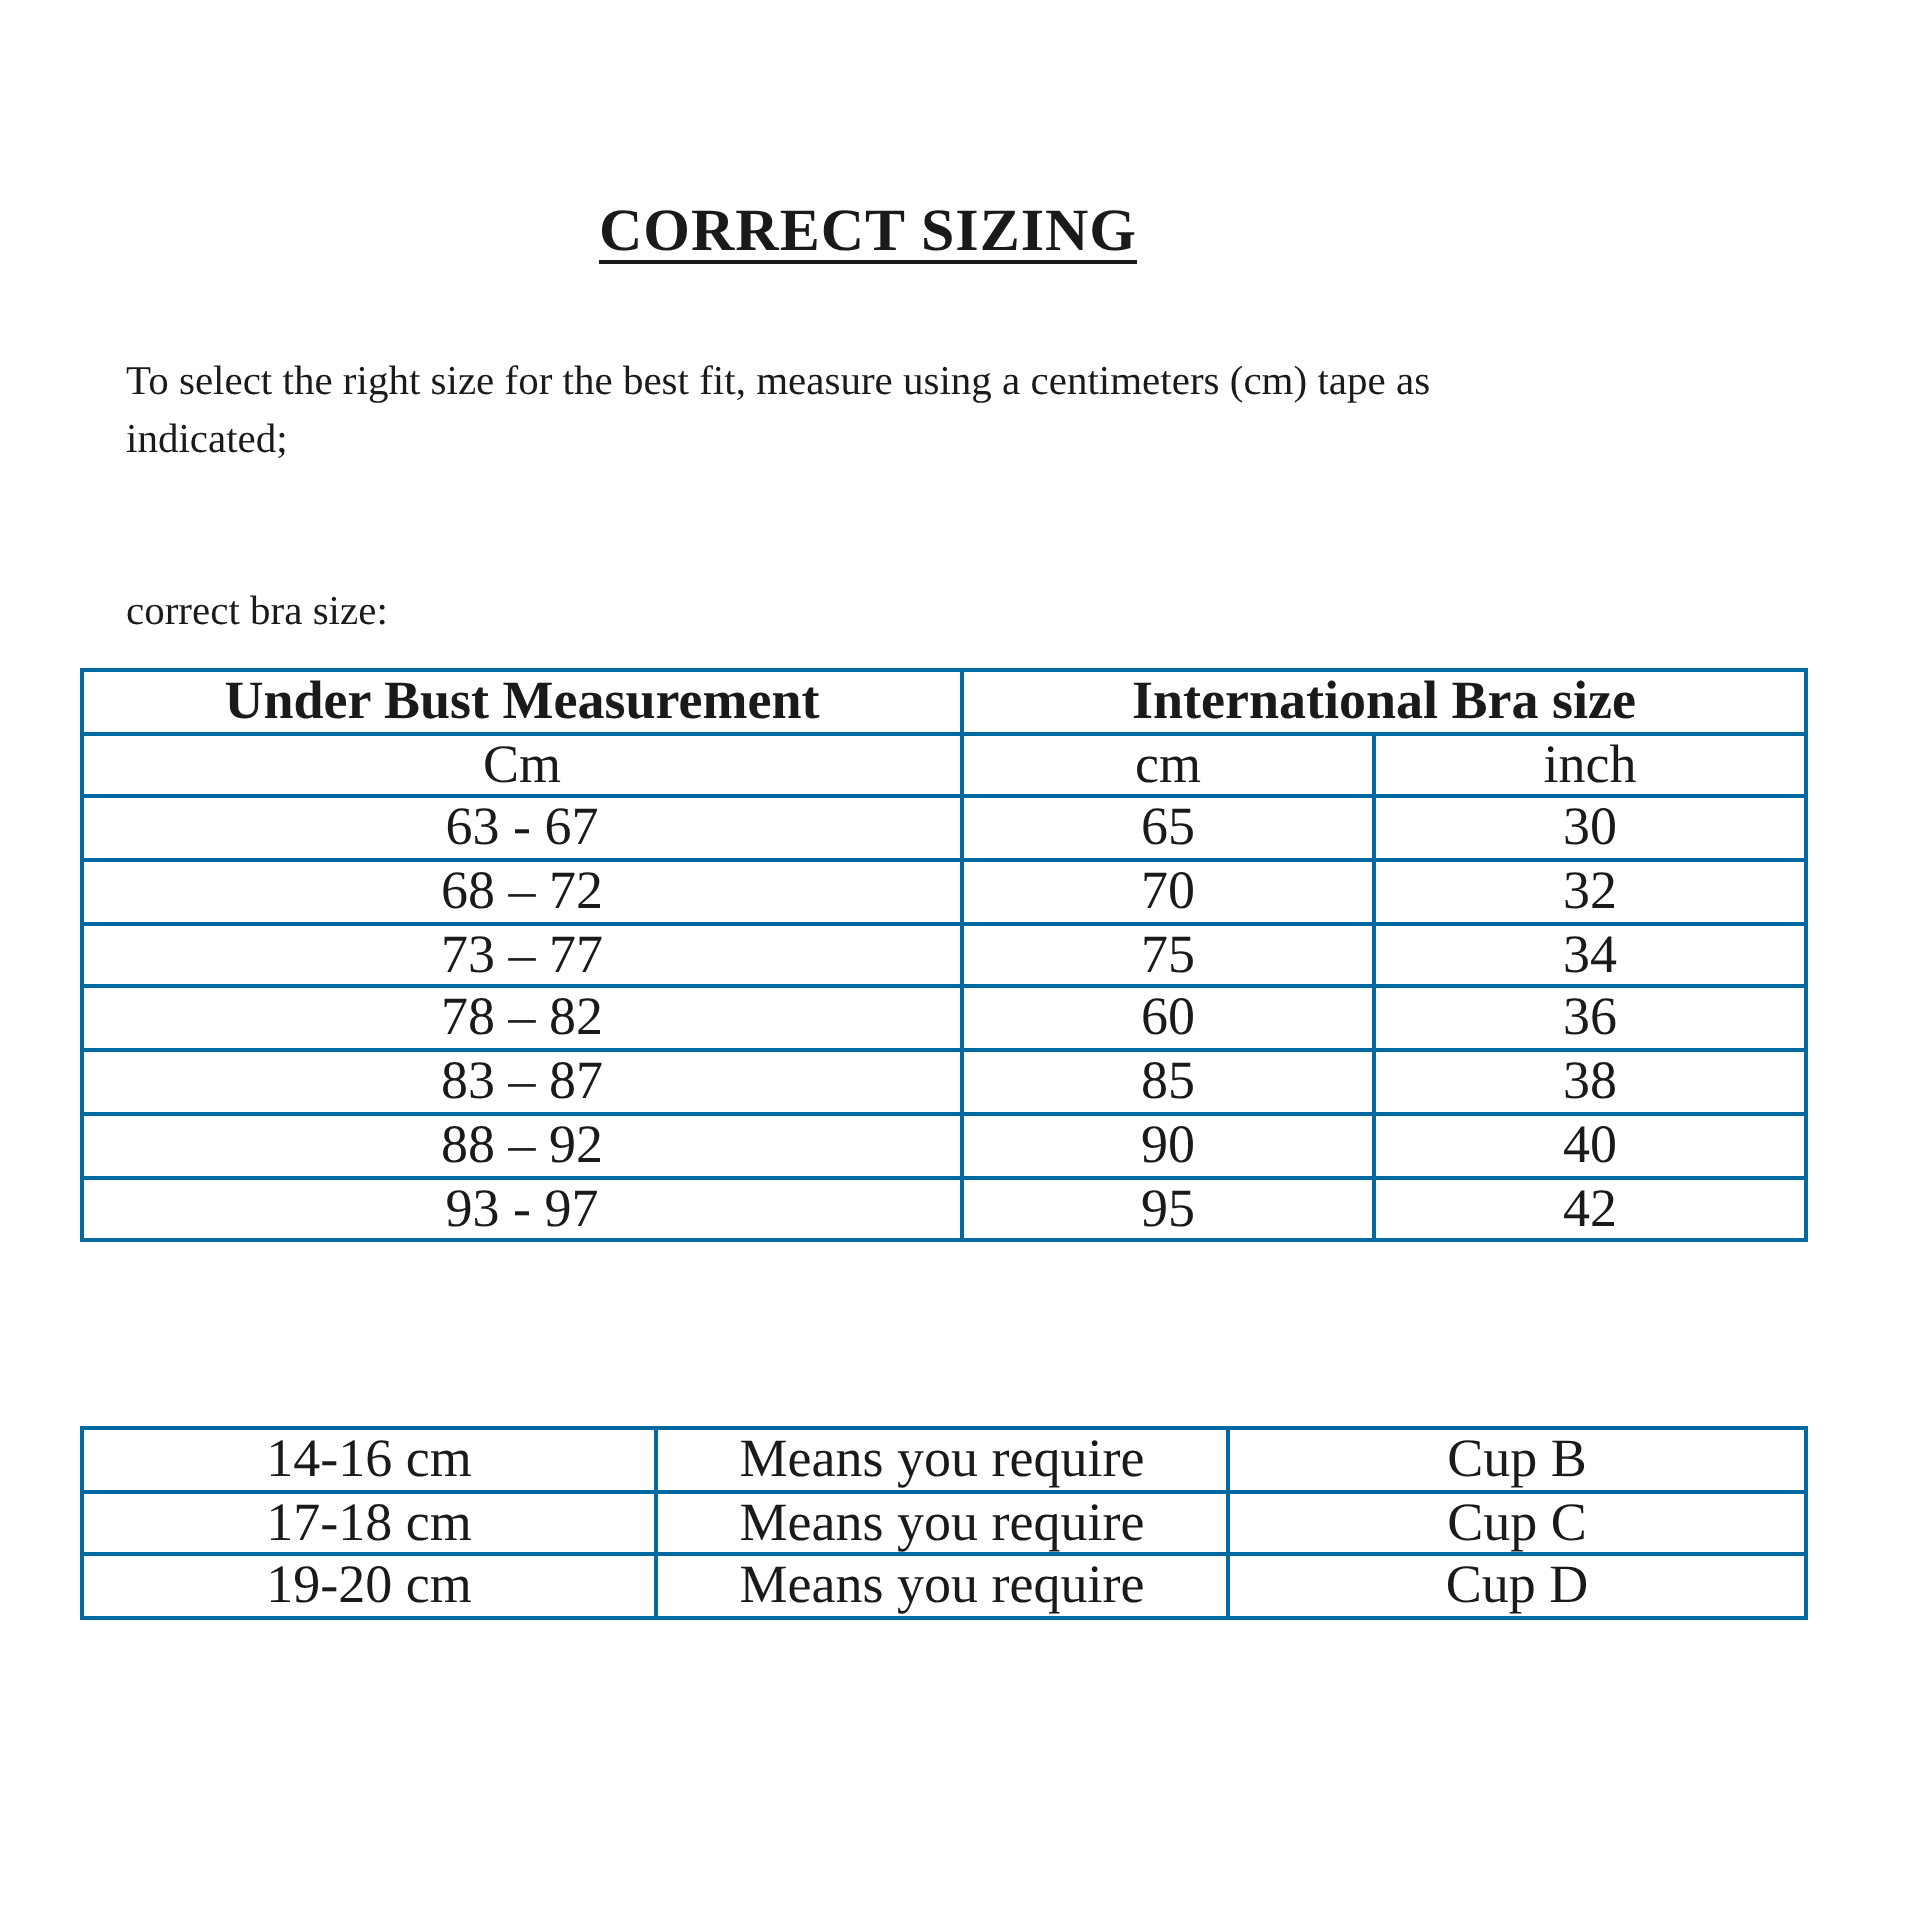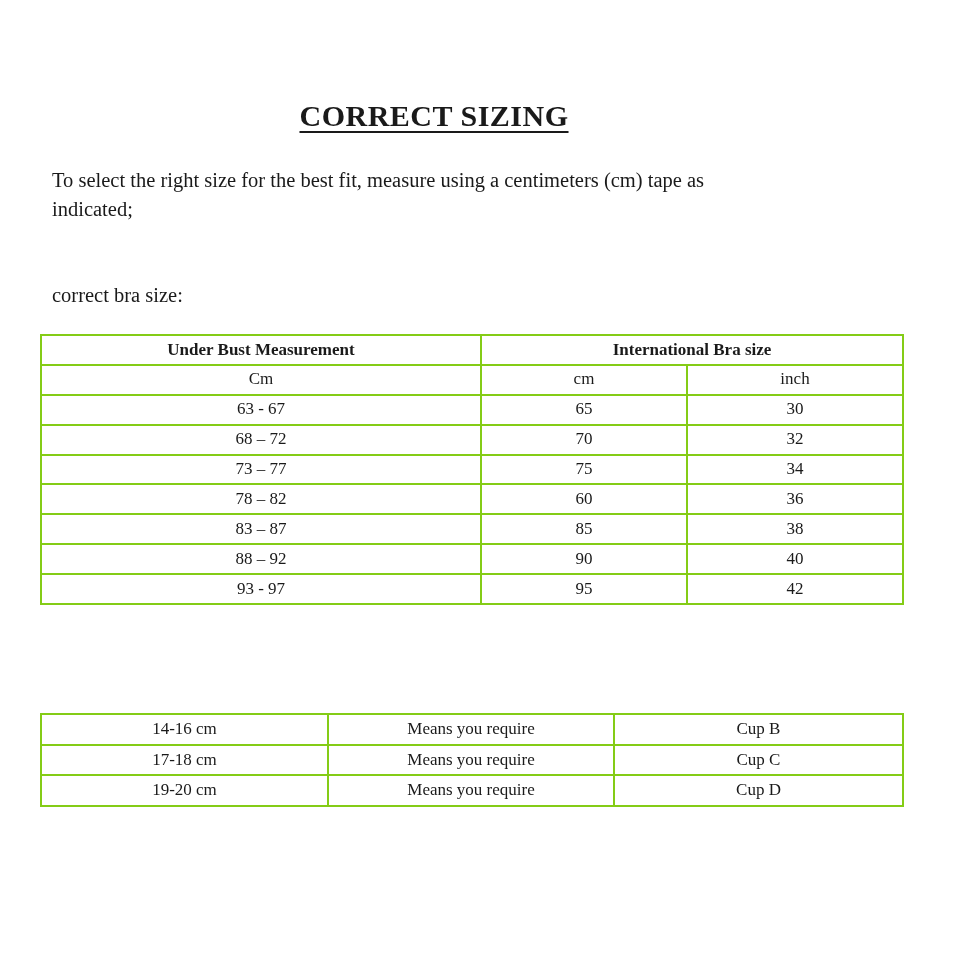--- a/index.html
+++ b/index.html
@@ -25,41 +25,41 @@
     white-space: nowrap;
   }
   .title .u {
     text-decoration: underline;
     text-decoration-thickness: 2px;
     text-underline-offset: 5px;
   }
   .para {
     position: absolute;
     left: 52px;
-    margin: 0;
+    margin: 11px;
     font-size: 20.5px;
     line-height: 29px;
     white-space: nowrap;
   }
   #p1 { top: 166px; }
   #p2 { top: 252px; }
   #p3 { top: 630px; }
   table {
     position: absolute;
     left: 40px;
     border-collapse: collapse;
     table-layout: fixed;
   }
   #band-table { top: 334px; width: 862px; }
   #cup-table  { top: 713px; width: 862px; }
   td, th {
-    border: 2px solid #84cc16;
+    border: 2px solid #0369a1;
     text-align: center;
     vertical-align: middle;
-    font-size: 17px;
+    font-size: 27px;
     font-weight: normal;
     padding: 0;
     line-height: 1.1;
     overflow: hidden;
     white-space: nowrap;
   }
   #band-table td, #band-table th { height: 27.9px; }
   #band-table th.b { font-weight: bold; }
   #cup-table td { height: 28.7px; margin-left: 24px; }
 </style>

